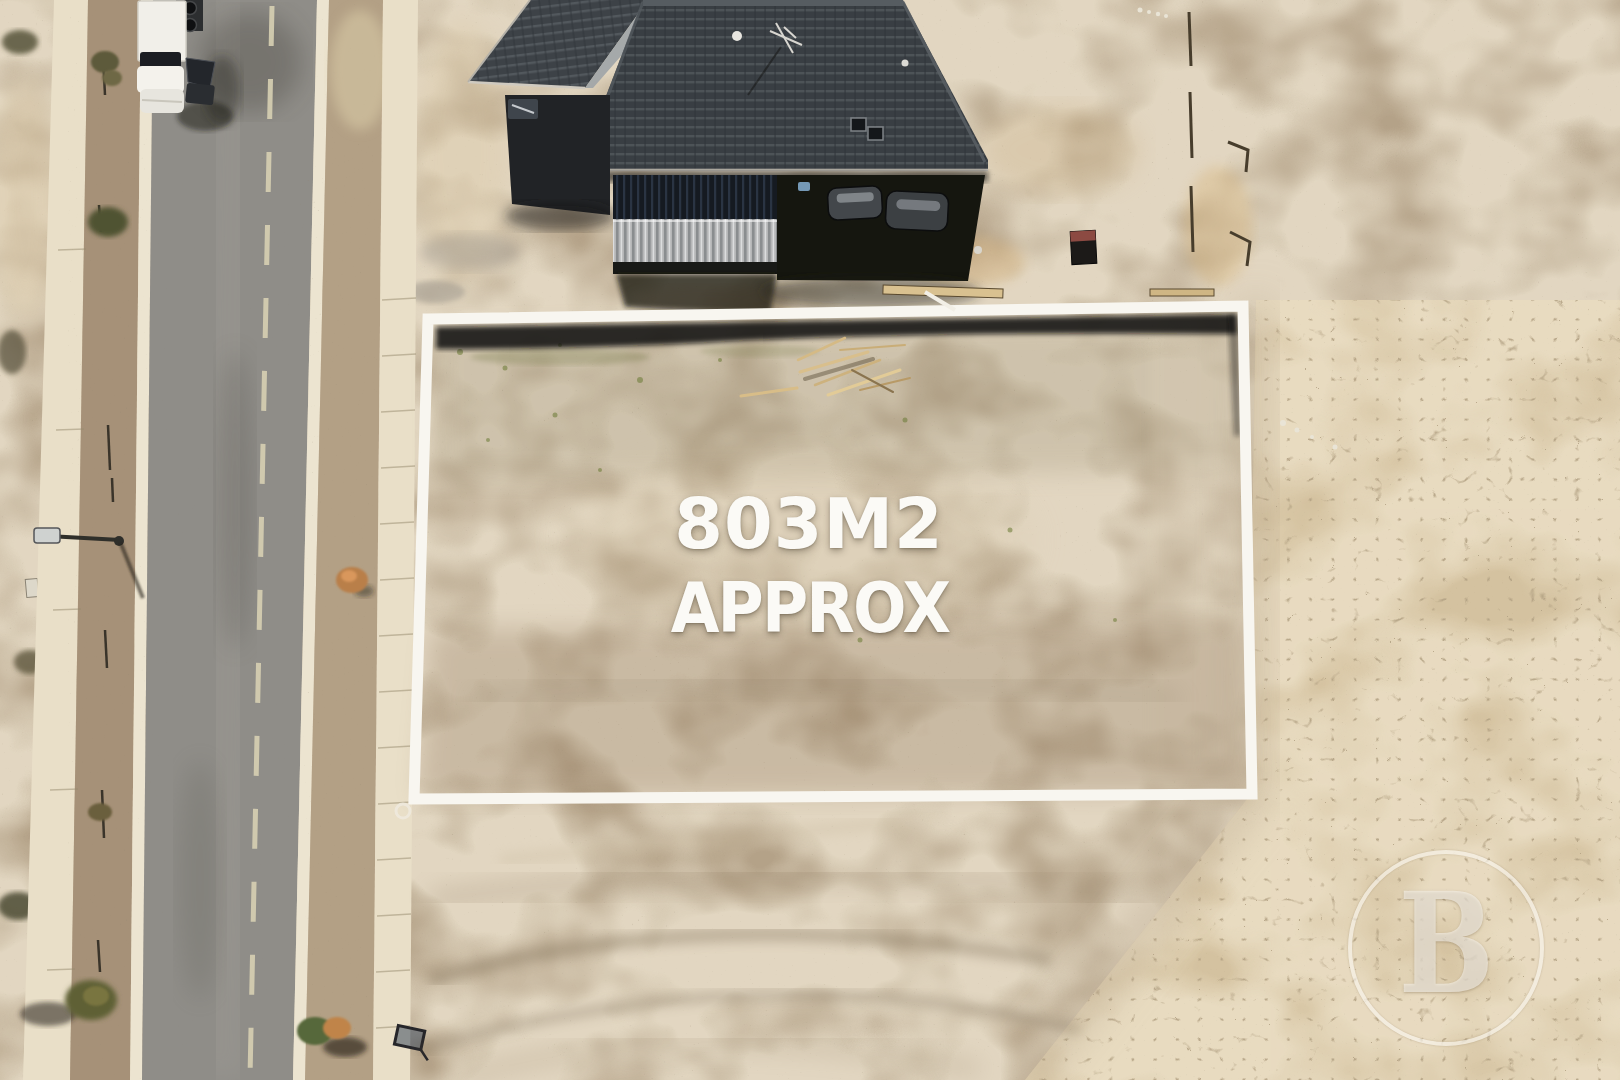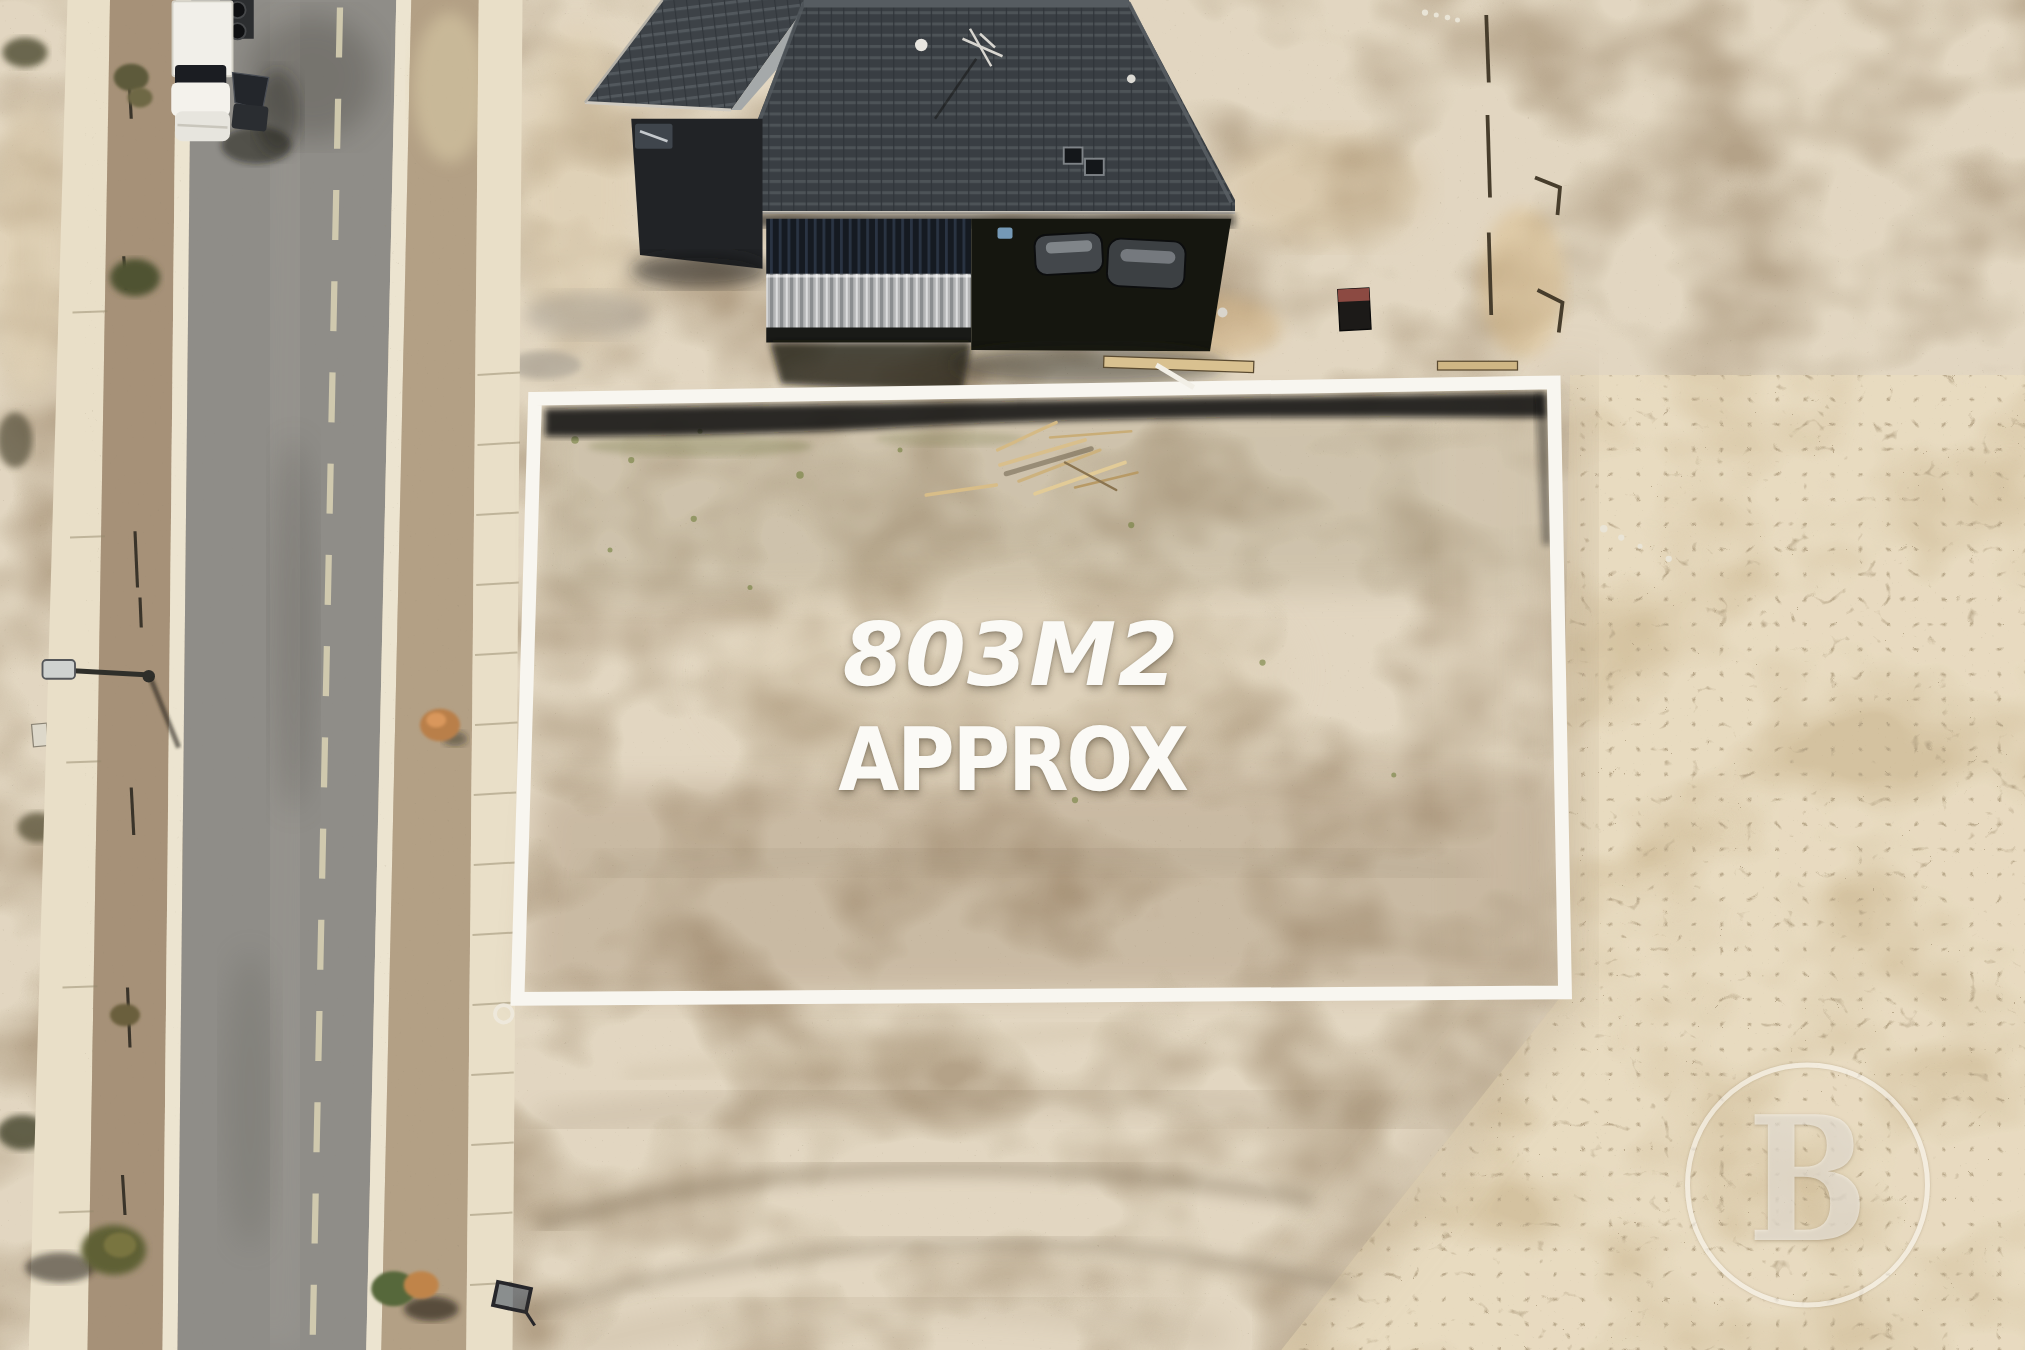--- a/index.html
+++ b/index.html
@@ -9,21 +9,21 @@
     font-family:"DejaVu Sans","Liberation Sans",sans-serif;
   }
   .stage svg{position:absolute;inset:0;display:block;}
   .overlay{position:absolute;inset:0;pointer-events:none;}
   .area-line{
     position:absolute;transform:translate(-50%,-50%);
     color:var(--text_white,#fbfaf6);
     font-weight:bold;font-size:70px;line-height:1;white-space:nowrap;
     text-shadow:0 3px 7px rgba(55,45,28,.38), 0 1px 2px rgba(60,50,30,.25);
   }
-  .area-line1{left:809px;top:524px;letter-spacing:1px;font-style:italic;}
+  .area-line1{left:809px;top:524px;letter-spacing:1px;}
   .area-line2{left:810px;top:608px;transform:translate(-50%,-50%) scaleX(.90);letter-spacing:-2px;}
   .watermark{
     position:absolute;left:1446px;top:948px;transform:translate(-50%,-50%);
     width:188px;height:188px;border-radius:50%;
     border:4px solid rgba(250,247,240,.62);
     box-shadow:0 0 2px rgba(120,100,70,.35), inset 0 0 2px rgba(120,100,70,.3);
     display:flex;align-items:center;justify-content:center;
   }
   .watermark span{
     font-family:"DejaVu Serif","Liberation Serif",serif;

